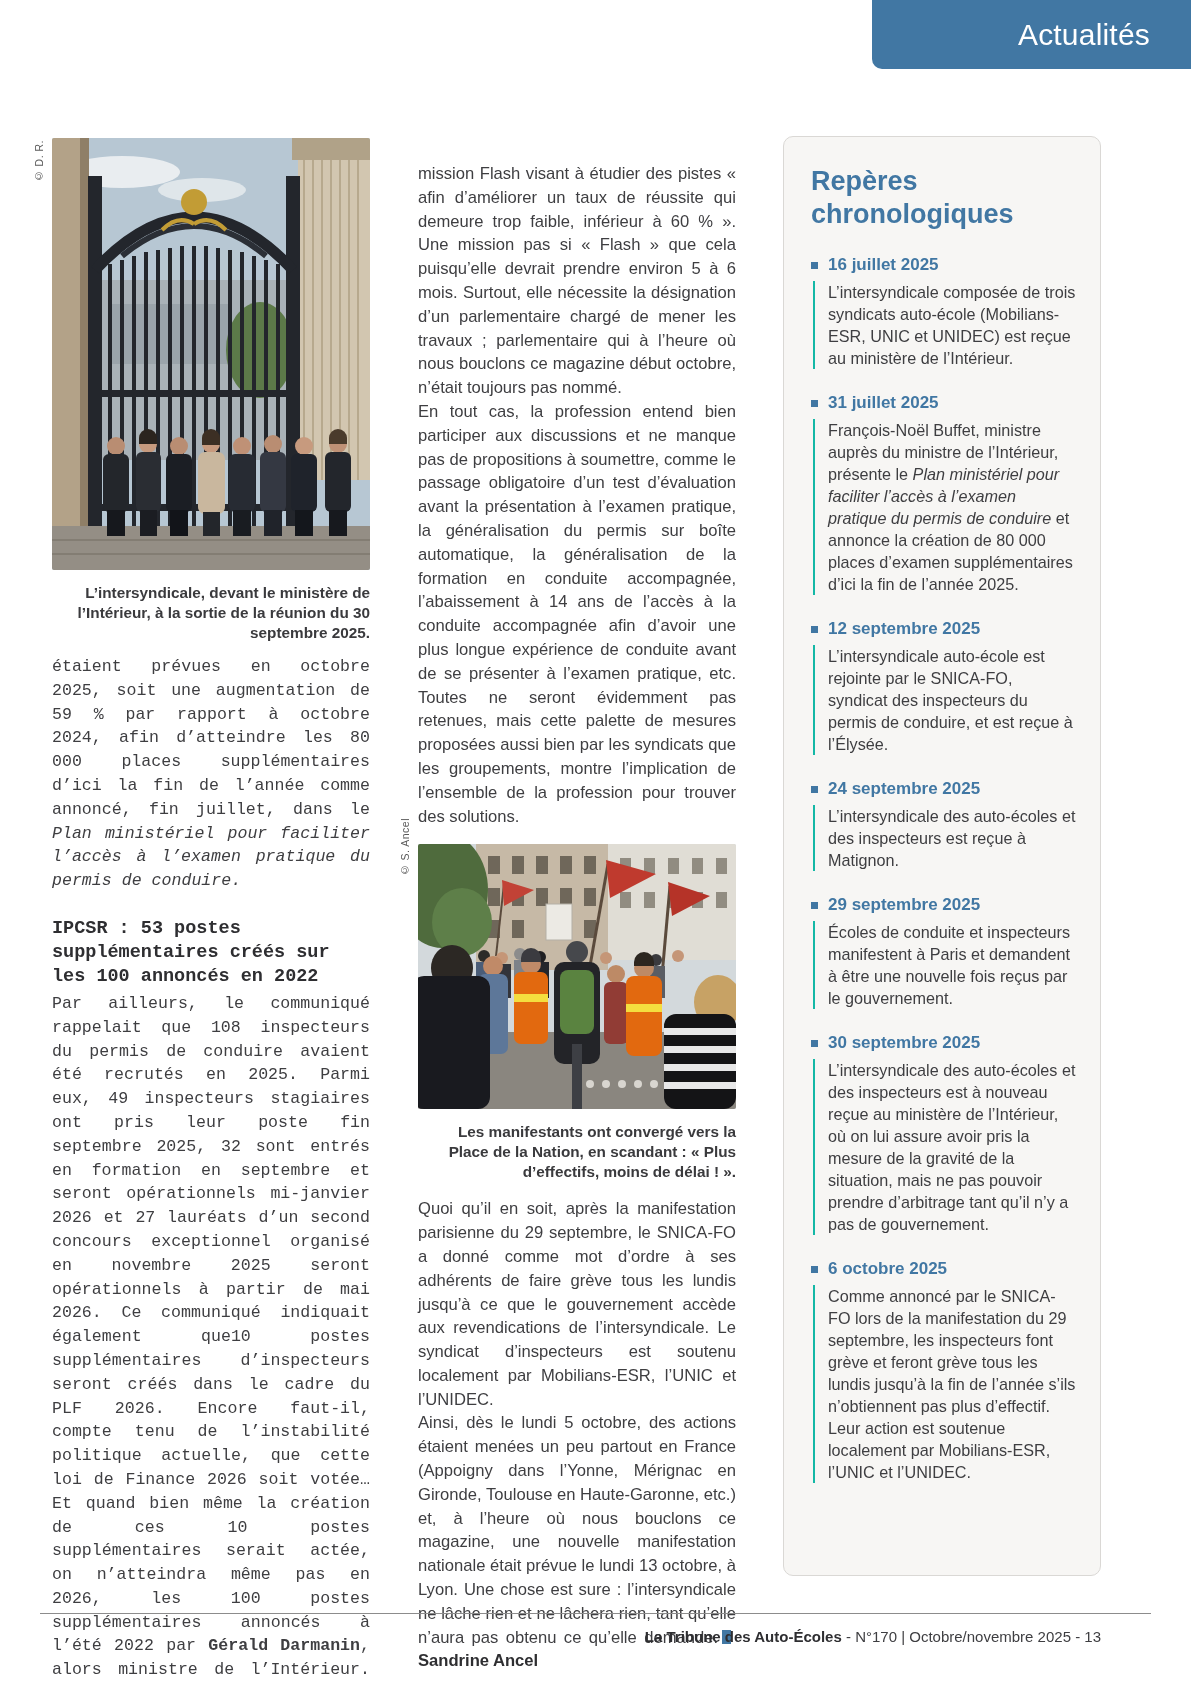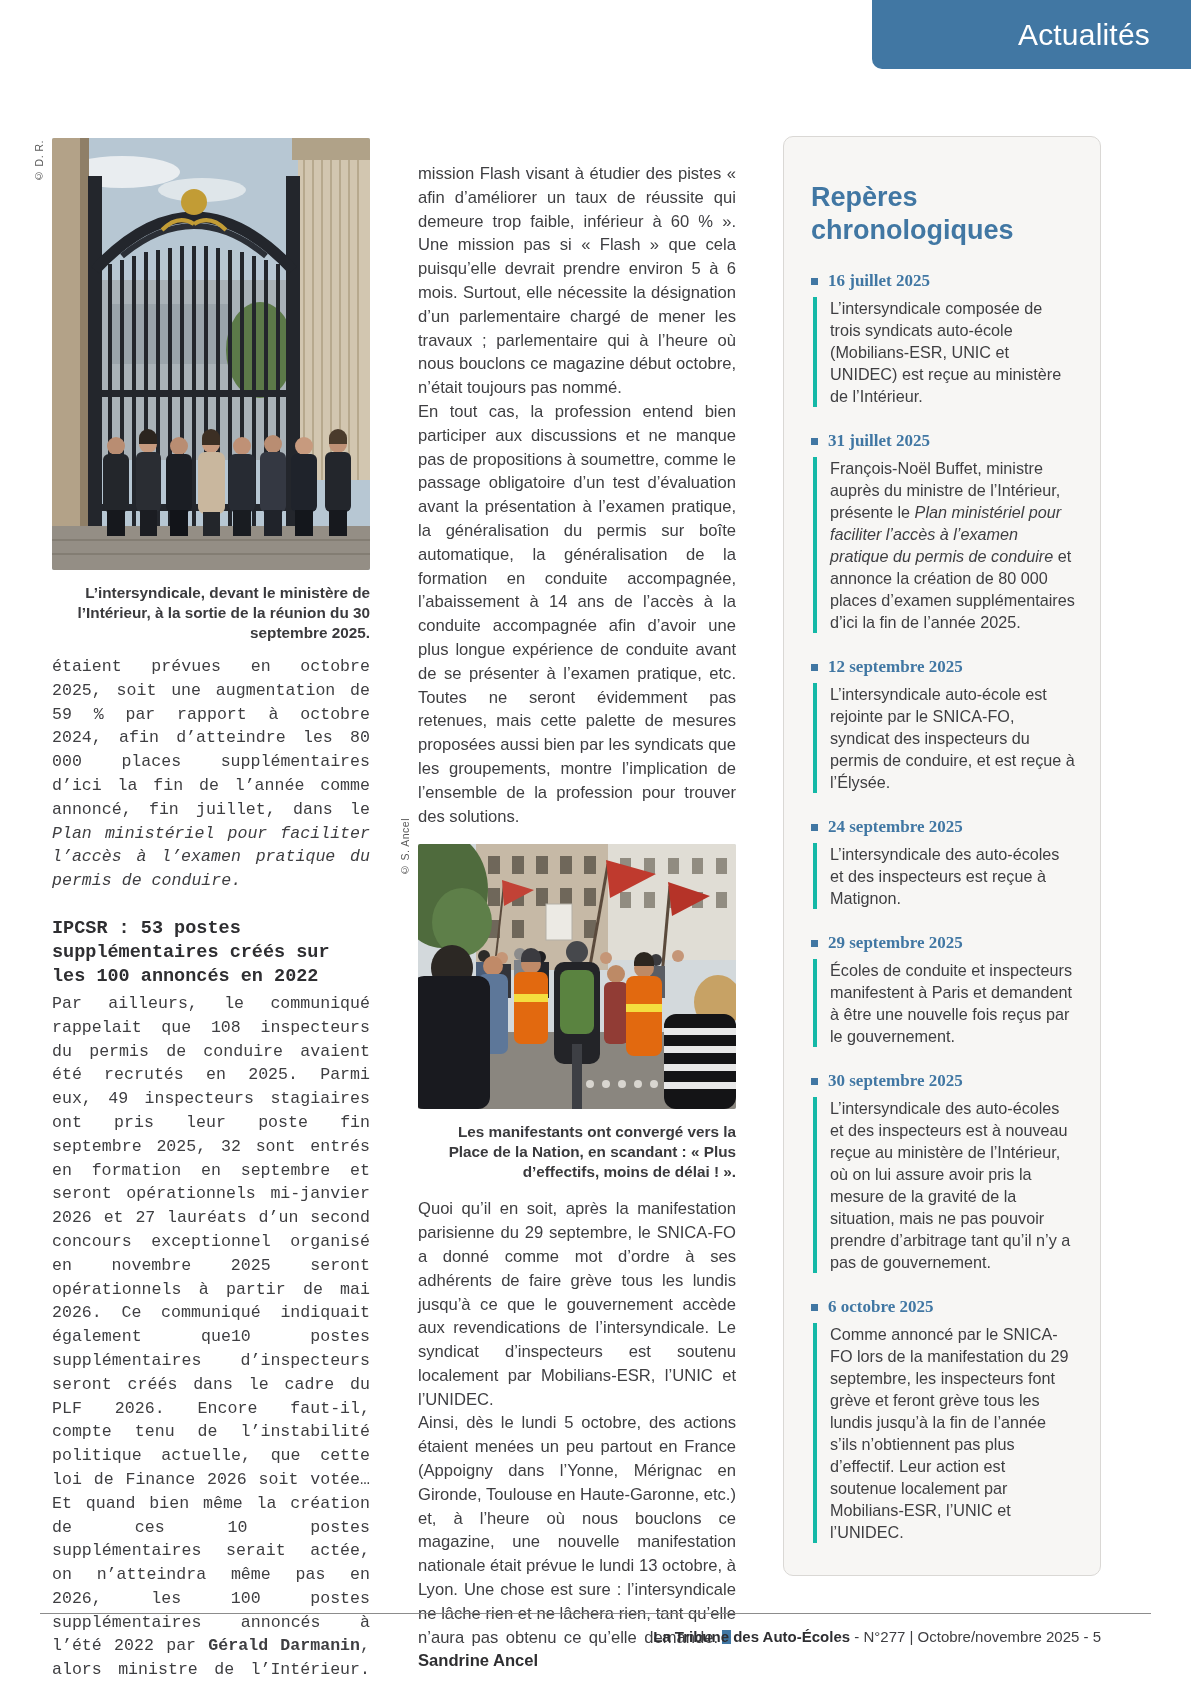--- a/index.html
+++ b/index.html
@@ -48,33 +48,33 @@
   
   .author-square{
     display:inline-block; width:9px; height:14px; background:var(--accent);
     vertical-align:-1px; margin:0 5px 0 4px;
   }
   .author-name{ font-weight:bold; color:var(--ink-dark); }
   
   .sidebar{
     position:absolute; left:783px; top:136px; width:318px; height:1440px;
     background:#f7f6f4; border:1px solid #dad8d5; border-radius:10px;
-    padding:44px 24px 0 27px;
+    padding:28px 24px 0 27px;
   }
   .sidebar-title{
     color:var(--accent); font-weight:bold; font-size:27px; line-height:33px;
     margin-bottom:14px;
   }
   .timeline-entry{ margin-top:23px; }
   .entry-head{ display:flex; align-items:center; }
   .entry-bullet{ width:7px; height:7px; background:var(--accent); margin-right:10px; flex:none; }
-  .entry-date{ color:var(--accent); font-weight:bold; font-size:17px; line-height:22px;font-family:Liberation Serif, serif; }
+  .entry-date{ color:var(--accent); font-weight:bold; font-size:17px; line-height:22px; }
   .entry-body{
     margin-left:2px; margin-top:5px;
-    border-left:4px solid #14b8a6; padding-left:13px;
+    border-left:2px solid #14b8a6; padding-left:13px;
     font-size:16.2px; line-height:22px; color:var(--ink); text-align:left;
   }
   
   .footer-rule{ position:absolute; left:40px; width:1111px; top:1613px; border-top:1px solid #8c8c8c; }
   .footer-text{
     position:absolute; top:1628px; left:0; width:1101px; text-align:right;
     font-size:15px; color:var(--ink);
   }
   .footer-mag{ font-weight:bold; color:var(--ink-dark); }
 </style>
@@ -328,14 +328,14 @@
     <div class="entry-head">
         <span class="entry-bullet"></span>
         <span class="entry-date">6 octobre 2025</span>
       </div>
     <div class="entry-body"><span>Comme annoncé par le SNICA-FO lors de la manifestation du 29 septembre, les inspecteurs font grève et feront grève tous les lundis jusqu’à la fin de l’année s’ils n’obtiennent pas plus d’effectif. Leur action est soutenue localement par Mobilians-ESR, l’UNIC et l’UNIDEC.</span></div>
   </div>
 </aside>
 
 <div class="footer-rule"></div>
 <div class="footer-text">
-  <span class="footer-mag">La Tribune des Auto-Écoles</span><span> - N°277 | Octobre/novembre 2025 - 5</span>
+  <span class="footer-mag">La Tribune des Auto-Écoles</span><span> - N°170 | Octobre/novembre 2025 - 13</span>
 </div>
 
 </body></html>

